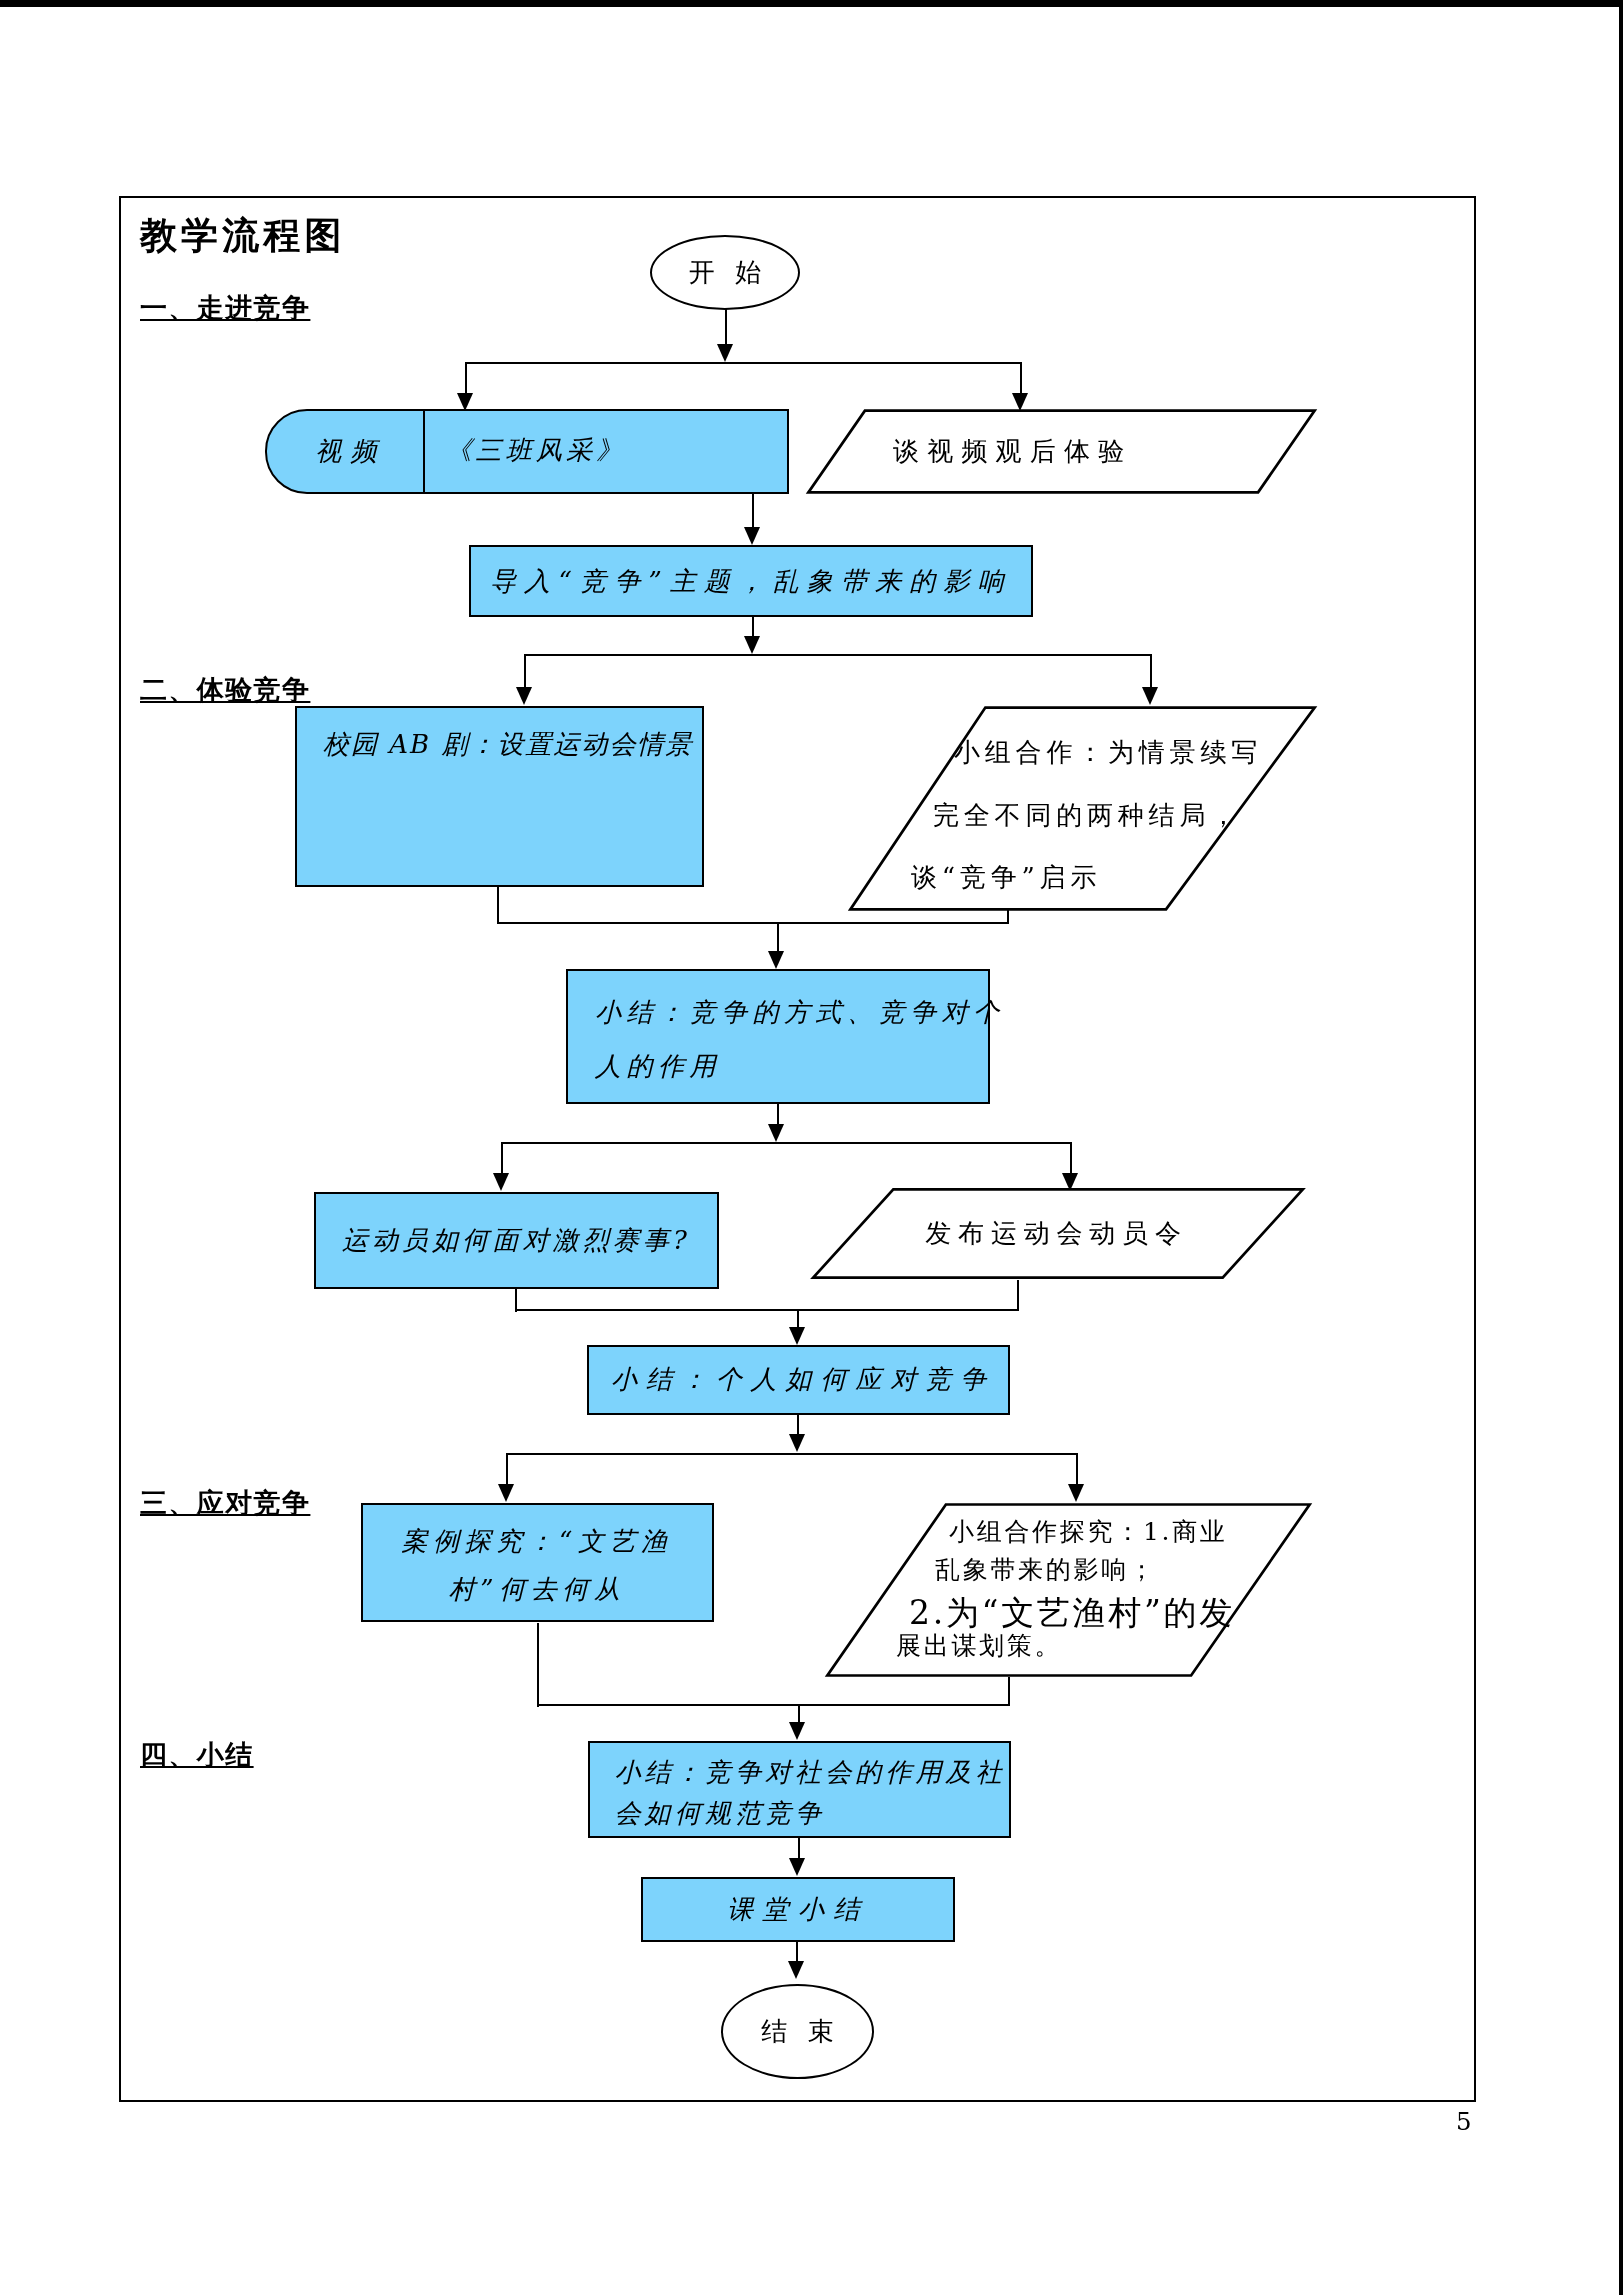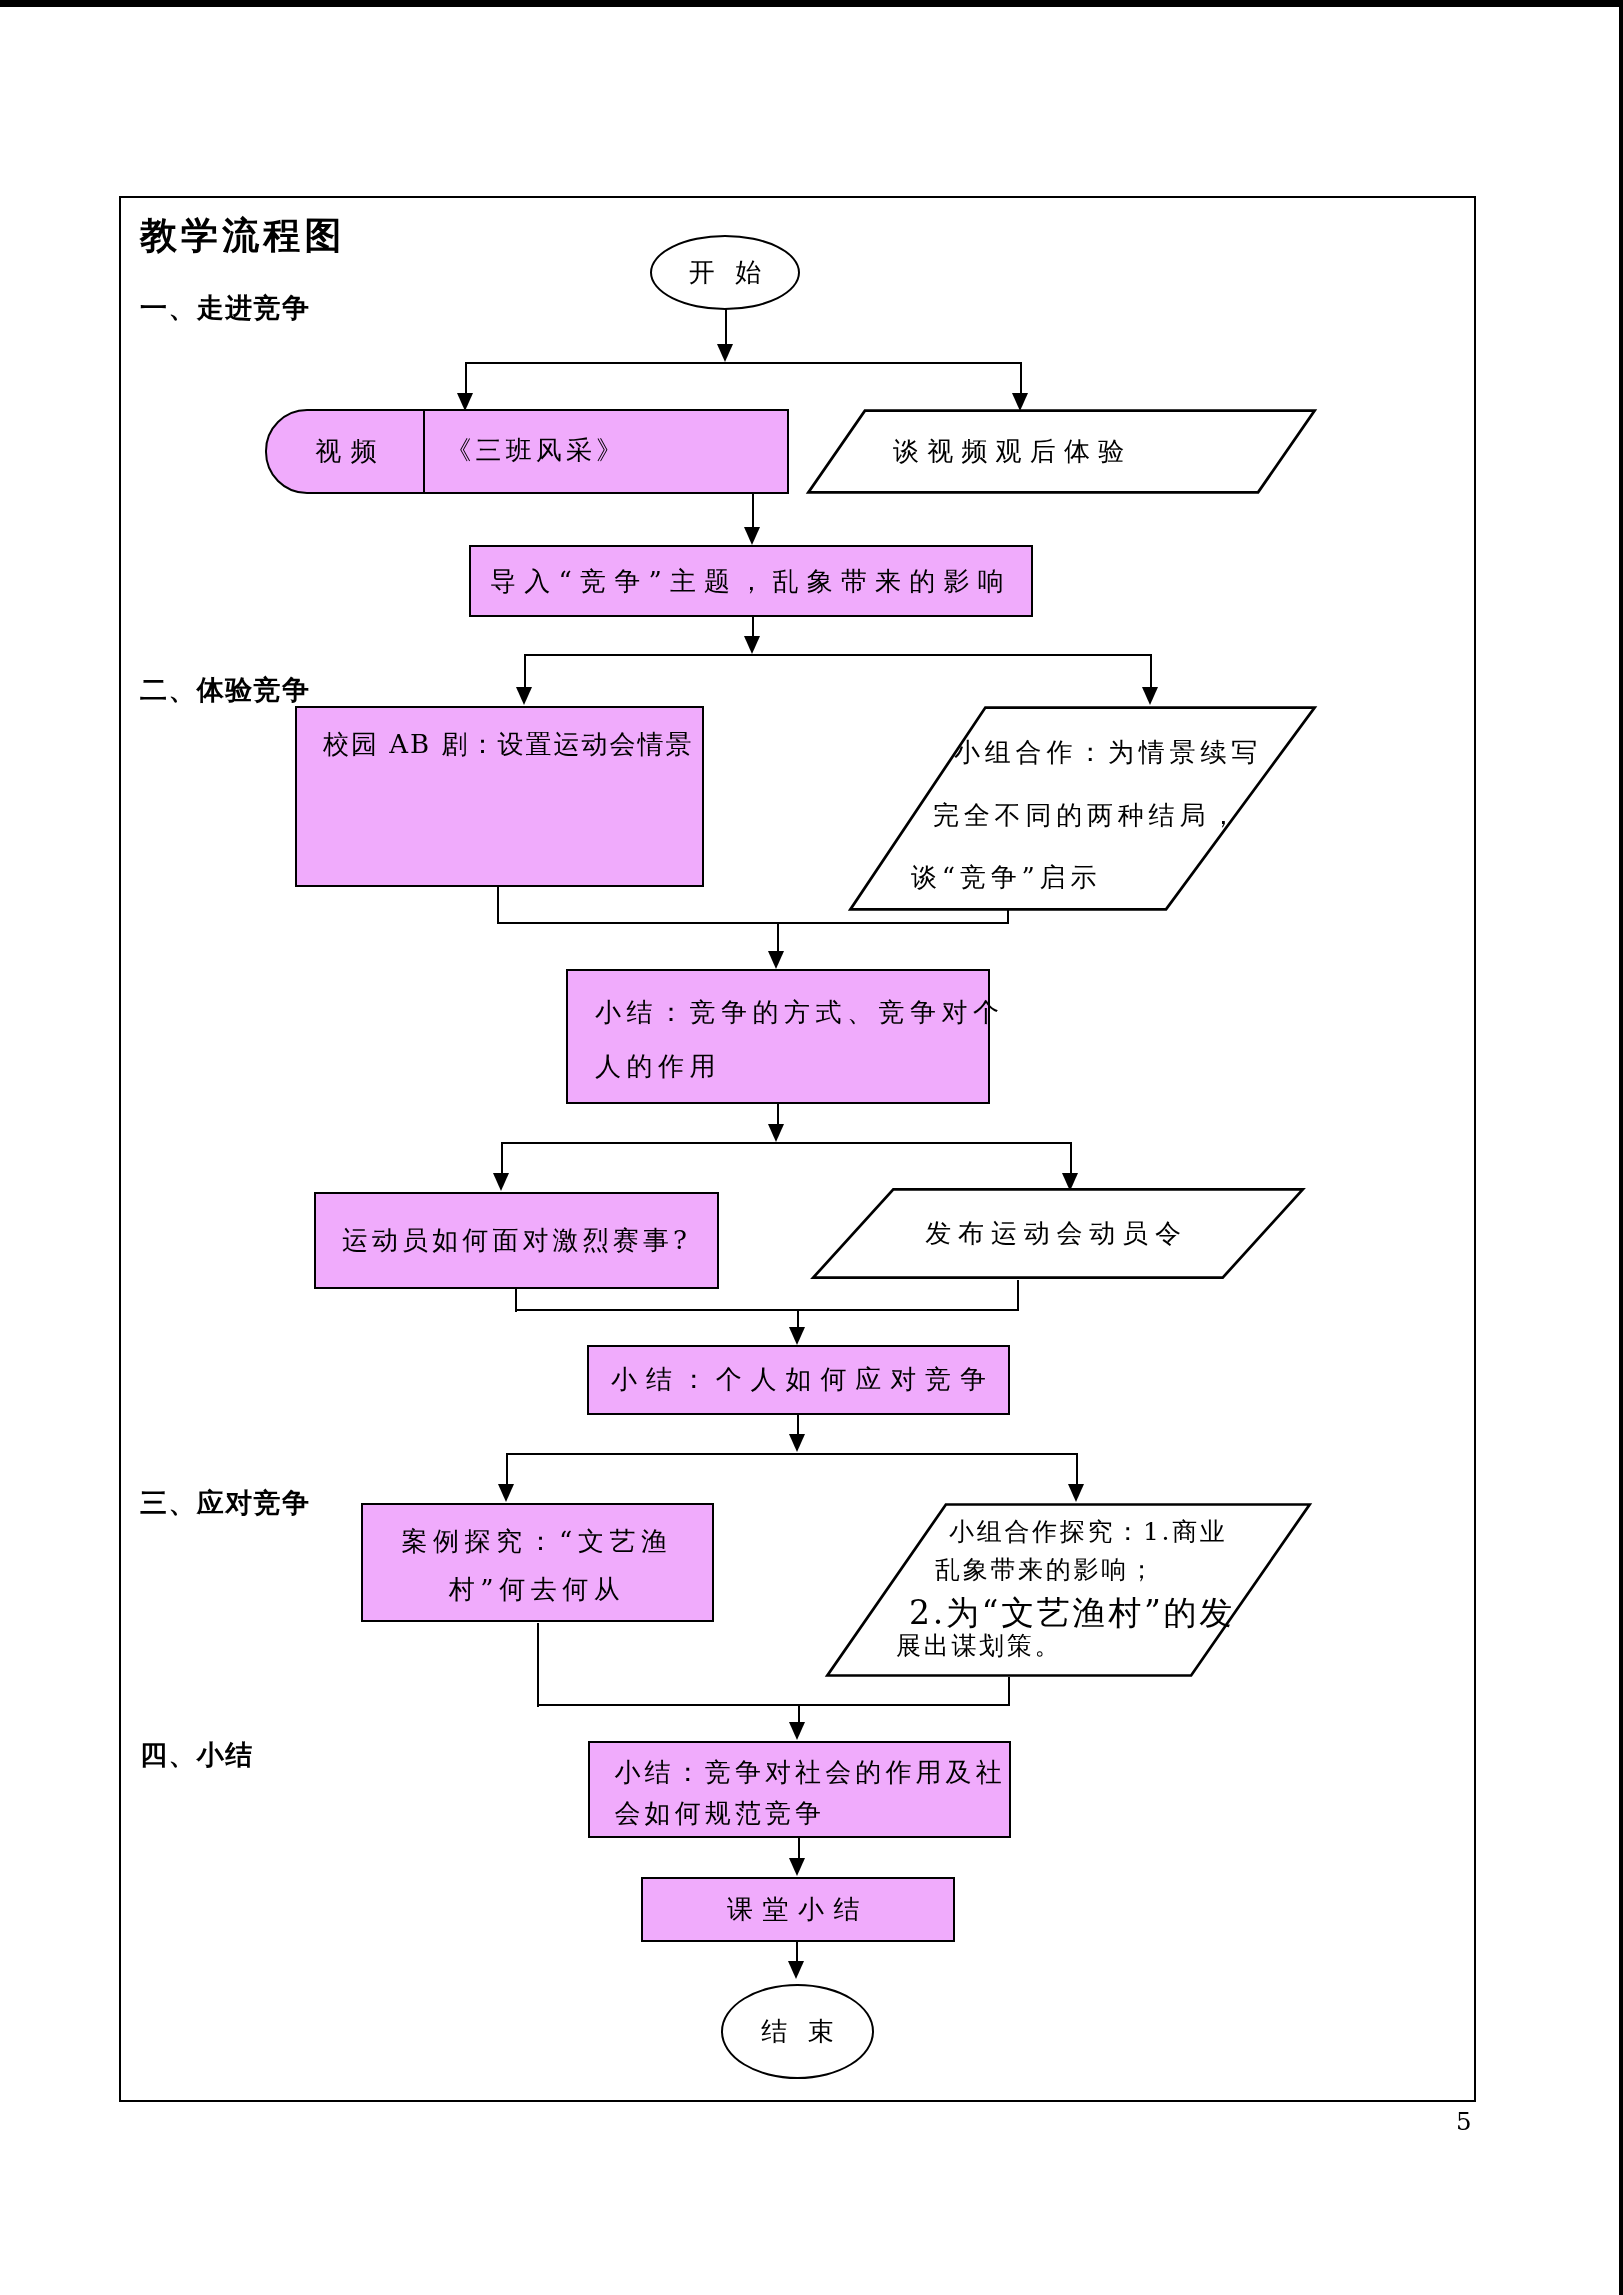--- a/index.html
+++ b/index.html
@@ -6,22 +6,22 @@
   #canvas {
     position:relative; width:1623px; height:2295px; background:#ffffff;
     overflow:hidden; font-family:"DejaVu Serif", serif; color:#000;
   }
   .band { position:absolute; background:#000; }
   .page-border { position:absolute; left:119px; top:196px; width:1357px; height:1906px;
     border:2.7px solid #000; box-sizing:border-box; background:#fff; }
   .heading { position:absolute; font-family:"DejaVu Sans","Liberation Sans",sans-serif;
     font-weight:bold; white-space:nowrap; }
   .title { left:140px; top:211px; font-size:37px; letter-spacing:4.1px; }
-  .sec { font-size:27px; letter-spacing:1.4px; }
-  .box { position:absolute; border:2.7px solid #000; background:#f0abfc; box-sizing:border-box; }
+  .sec { font-size:27px; letter-spacing:1.4px;text-decoration:underline; }
+  .box { position:absolute; border:2.7px solid #000; background:#7dd3fc; box-sizing:border-box;font-style:italic; }
   .oval { position:absolute; border:2.7px solid #000; border-radius:50%; background:#fff;
     box-sizing:border-box; display:flex; align-items:center; justify-content:center; }
   .pill-left { border-radius:42px 0 0 42px; display:flex; align-items:center; justify-content:center; }
   .flex-center { display:flex; align-items:center; justify-content:center; }
   .stext { font-size:26px; letter-spacing:6.8px; white-space:nowrap; }
   .line-abs { position:absolute; font-size:26px; white-space:nowrap; }
   .hline,.vline { position:absolute; background:#000; }
   .hline { height:2px; } .vline { width:2px; }
   .ah { position:absolute; width:0; height:0;
     border-left:8.9px solid transparent; border-right:8.9px solid transparent;

